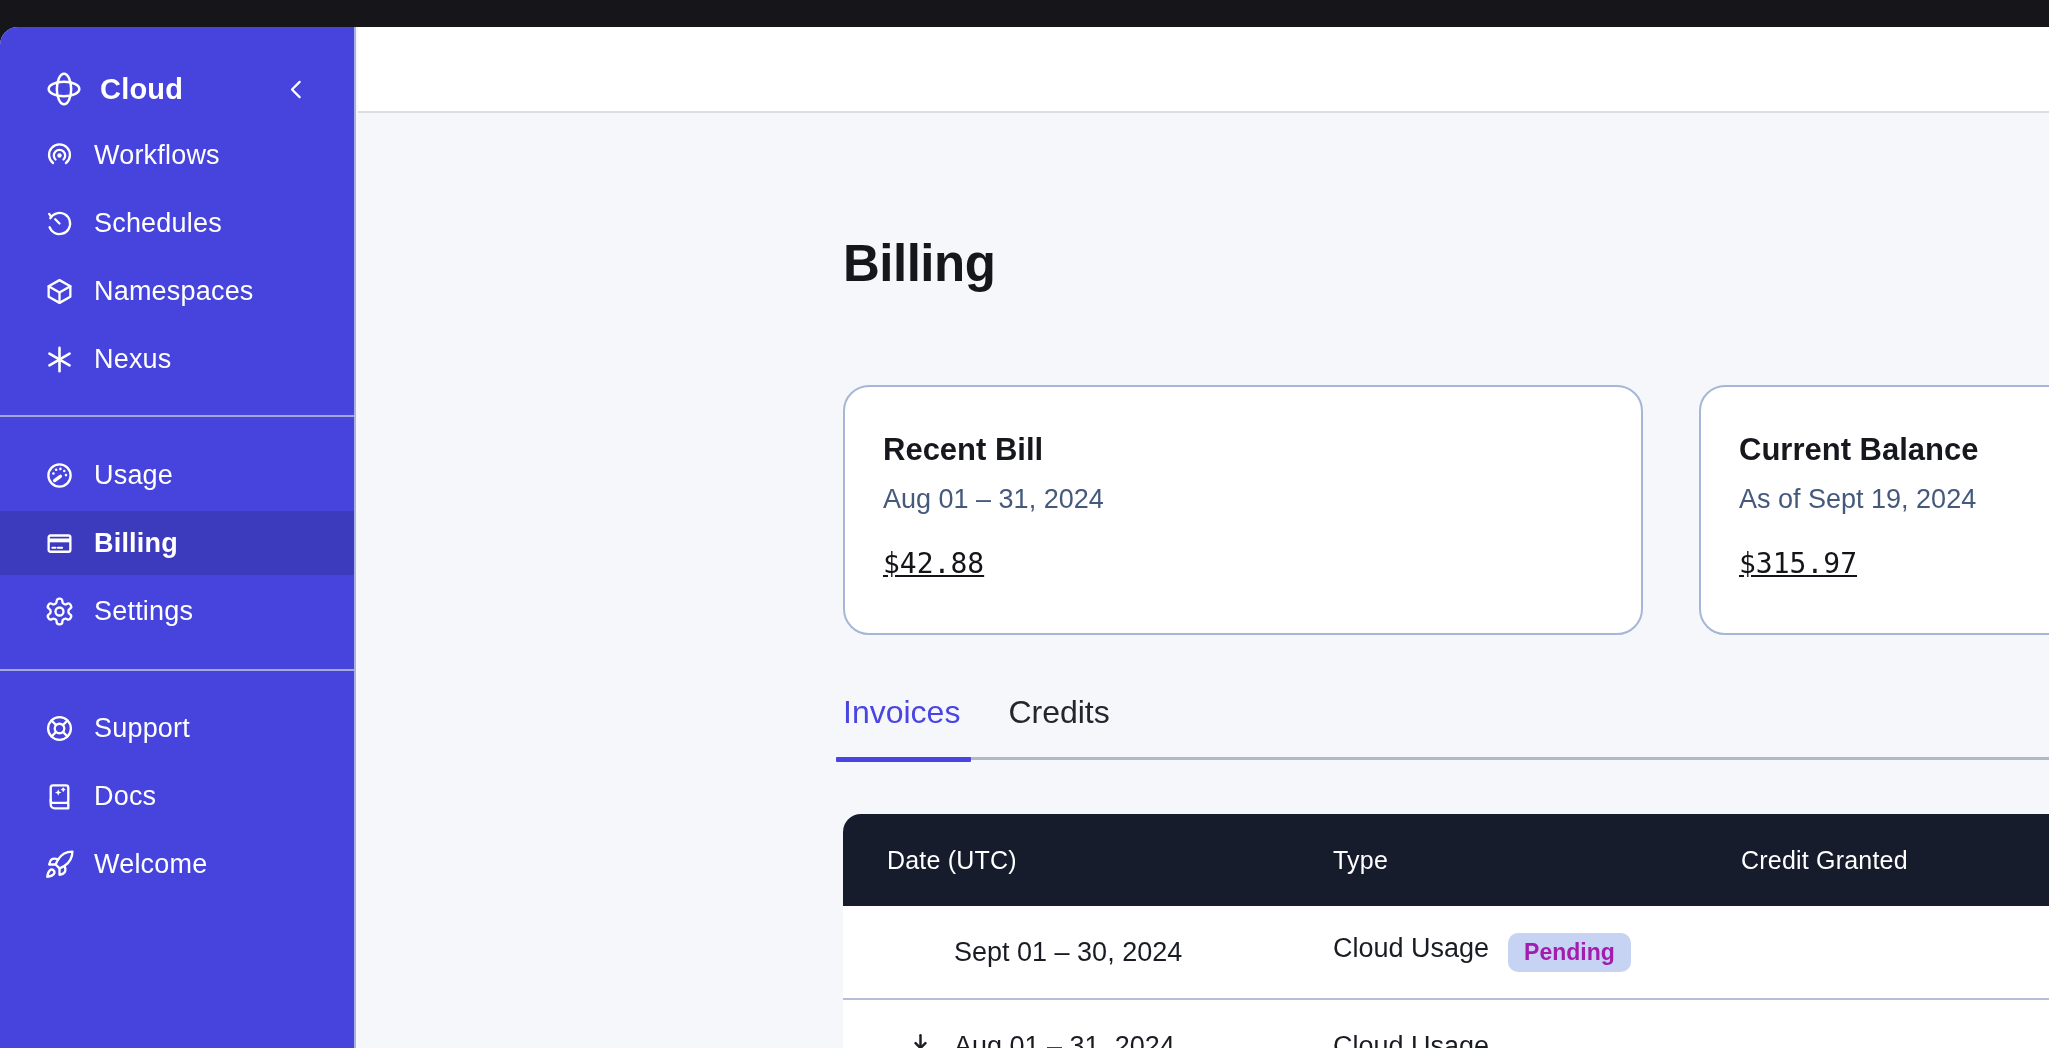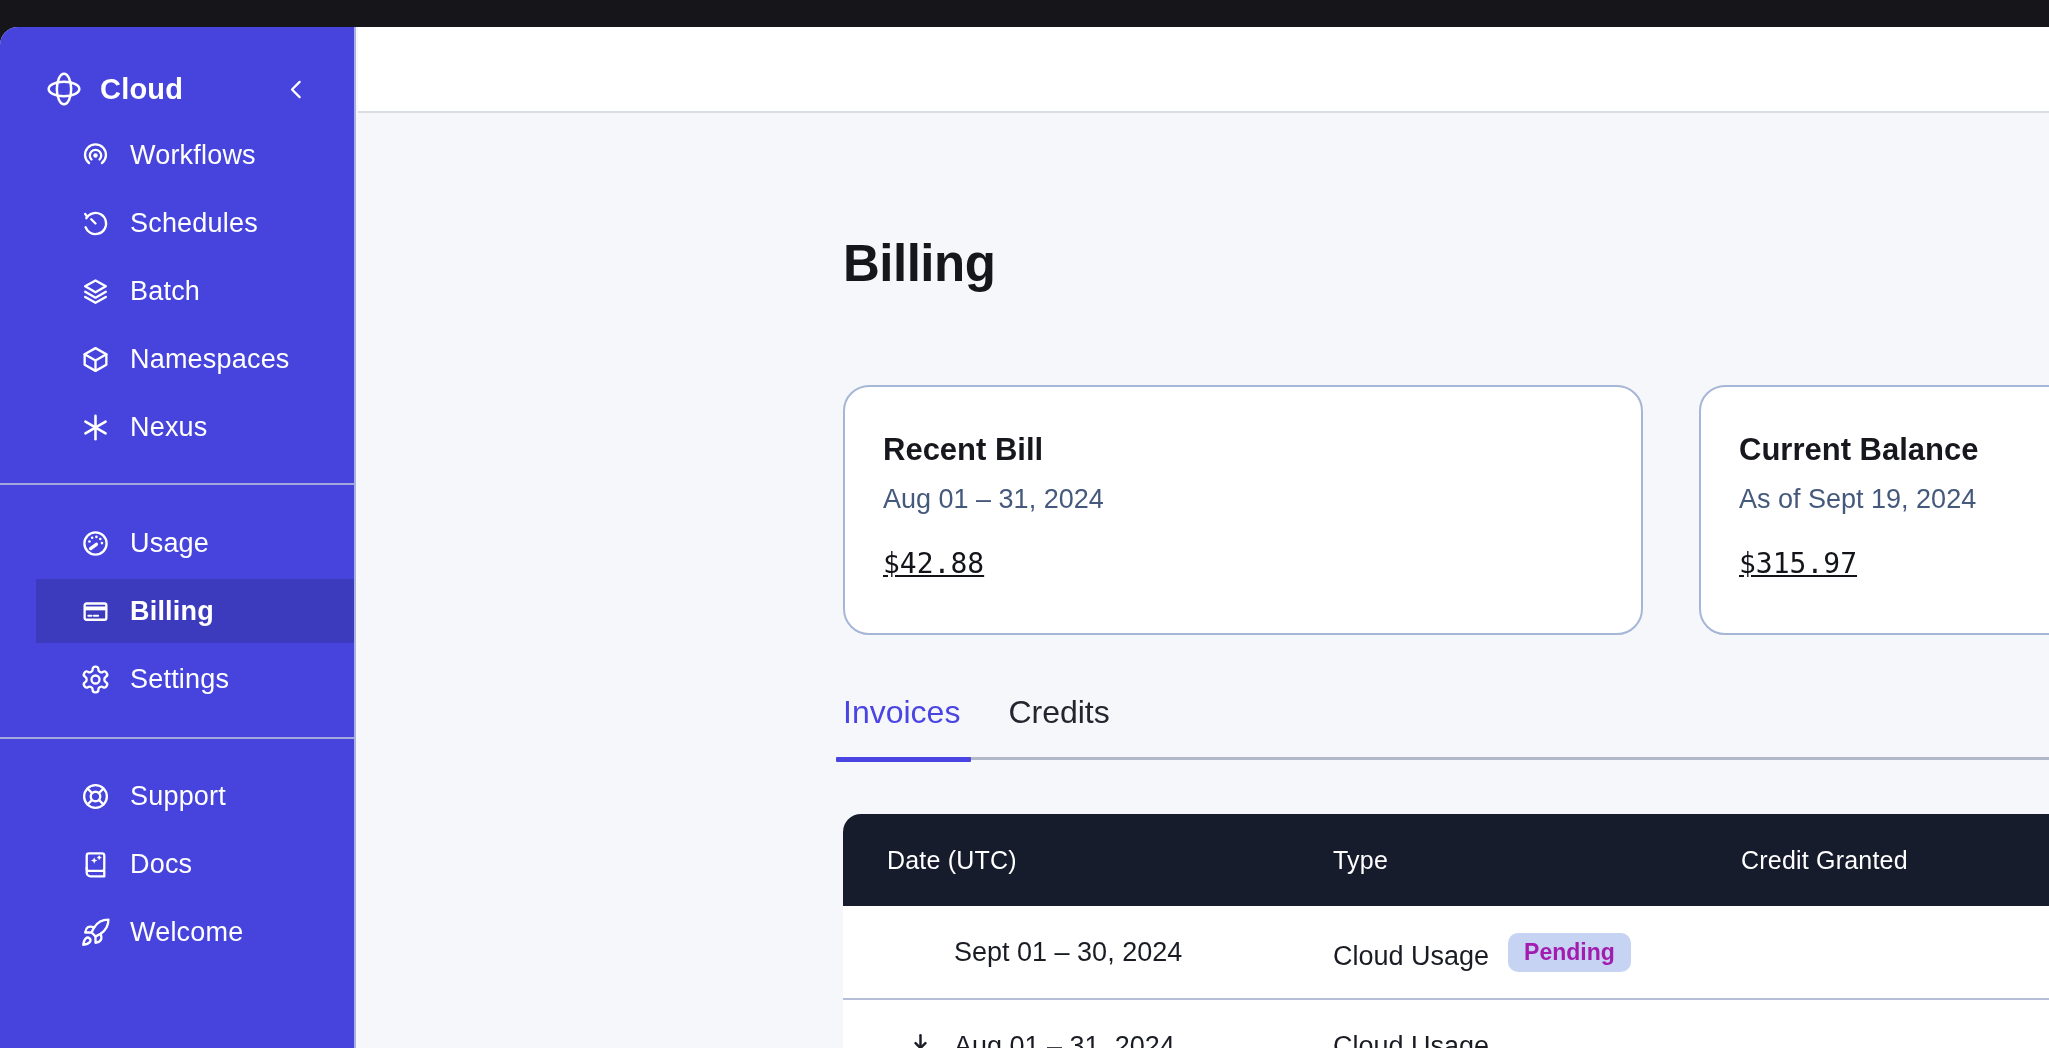--- a/index.html
+++ b/index.html
@@ -17,21 +17,21 @@
   
   .sidebar{
     position:absolute;left:0;top:0;bottom:0;width:356px;
     background:#4644dc;color:#fff;border-right:2px solid #a9b2e2;
     box-sizing:border-box;
   }
   .logo-row{display:flex;align-items:center;height:60px;margin-top:32px;padding:0 44px 0 44px;}
   .logo-row .logo-icon{width:40px;height:40px;flex:0 0 auto;}
   .logo-row .logo-label{margin-left:16px;font-size:29px;font-weight:600;letter-spacing:.2px;}
   .collapse-btn{margin-left:auto;width:28px;height:28px;cursor:pointer;display:flex;align-items:center;justify-content:center;}
-  .nav{margin-top:4px;padding-left:36px;}
+  .nav{margin-top:4px;}
   .nav-item{
     display:flex;align-items:center;height:64px;margin:4px 0;
     padding:0 44px;cursor:pointer;font-size:27px;font-weight:400;letter-spacing:.2px;
   }
   .nav-item .nav-icon{width:31px;height:31px;flex:0 0 auto;margin-right:19px;display:flex;align-items:center;justify-content:center;}
   .nav-item.active{background:#3c3abd;font-weight:700;}
   .side-divider{height:2px;background:#b4b9dd;opacity:.85;margin:0;border:none;}
   .sd1{margin-top:24px;}
   .nav2{margin-top:26px;}
   .sd2{margin-top:26px;}
@@ -82,21 +82,21 @@
   }
   .t-header .h-date{padding-left:44px;}
   .t-row{
     height:92px;background:#fff;
     display:grid;grid-template-columns:490px 408px 1fr;align-items:center;
     font-size:27px;color:#1a1c24;
   }
   .t-row + .t-row{border-top:2px solid #b5c0d8;}
   .cell-date{display:flex;align-items:center;padding-left:62px;}
   .cell-date .dl-slot{width:31px;height:31px;margin-right:18px;flex:0 0 auto;display:flex;align-items:center;justify-content:center;}
-  .cell-type{display:flex;align-items:flex-end;gap:19px;}
+  .cell-type{display:flex;align-items:flex-start;gap:19px;}
   .badge{
     background:#c6d3f2;color:#a21caf;font-size:23px;font-weight:600;
     padding:6px 16px;border-radius:10px;line-height:27px;
   }
 
   svg{display:block;}
 </style>
 </head>
 <body>
 
@@ -132,30 +132,20 @@
       </div>
       <div class="nav-item">
         <span class="nav-icon">
           <svg viewBox="0 0 24 24" width="31" height="31" fill="none" stroke="#fff" stroke-width="1.8" stroke-linecap="round">
             <circle cx="12" cy="12" r="8.2" stroke-dasharray="44 7.5" transform="rotate(-150 12 12)"></circle>
             <path d="M12 12 8.7 8.7"></path>
             <path d="M5.4 6.6 4 4.6"></path>
           </svg>
         </span>
         <span>Schedules</span>
-      </div>
-      <div class="nav-item">
-        <span class="nav-icon">
-          <svg viewBox="0 0 24 24" width="31" height="31" fill="none" stroke="#fff" stroke-width="1.8" stroke-linecap="round" stroke-linejoin="round">
-            <path d="M12 3.4 20 8l-8 4.6L4 8Z"></path>
-            <path d="M20 12.2 12 16.8 4 12.2"></path>
-            <path d="M20 16.2 12 20.8 4 16.2"></path>
-          </svg>
-        </span>
-        <span>Batch</span>
       </div>
       <div class="nav-item">
         <span class="nav-icon">
           <svg viewBox="0 0 24 24" width="31" height="31" fill="none" stroke="#fff" stroke-width="1.8" stroke-linecap="round" stroke-linejoin="round">
             <path d="M12 3.2 20.4 8v8L12 20.8 3.6 16V8Z"></path>
             <path d="M3.6 8 12 12.8 20.4 8"></path>
             <path d="M12 12.8v8"></path>
           </svg>
         </span>
         <span>Namespaces</span>

